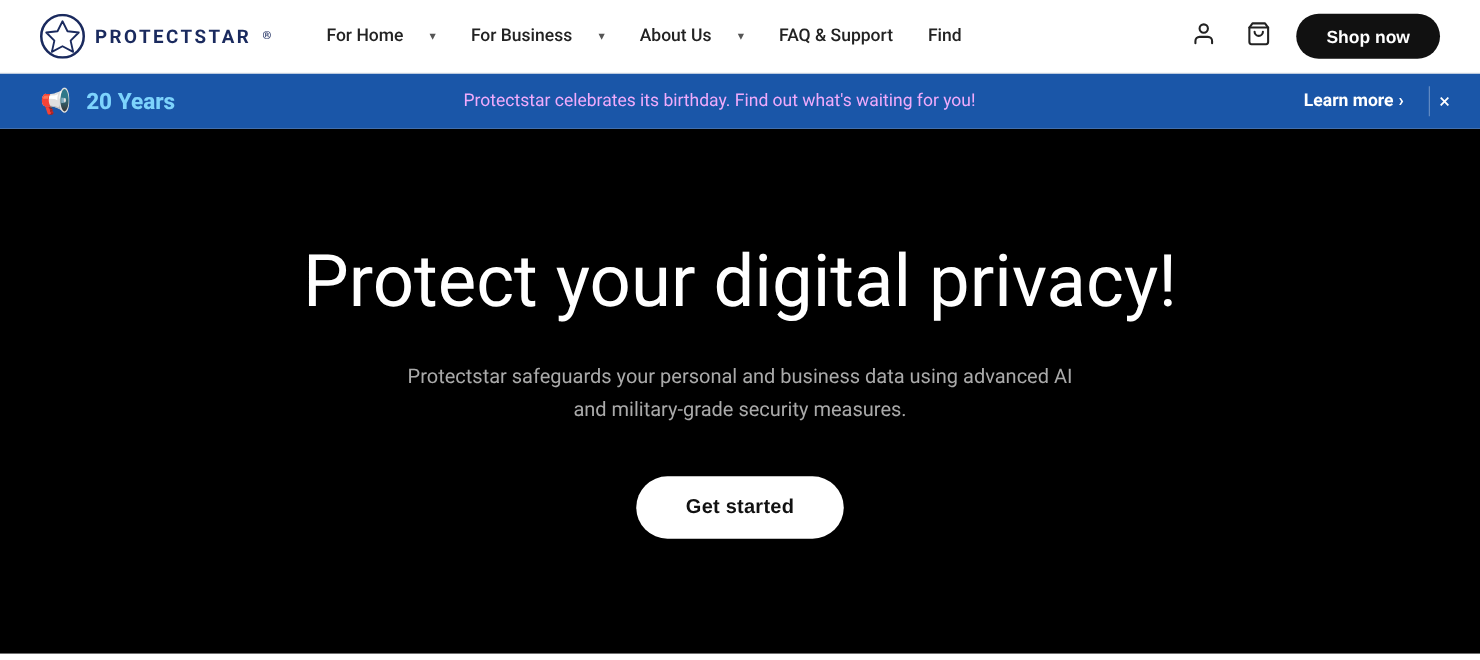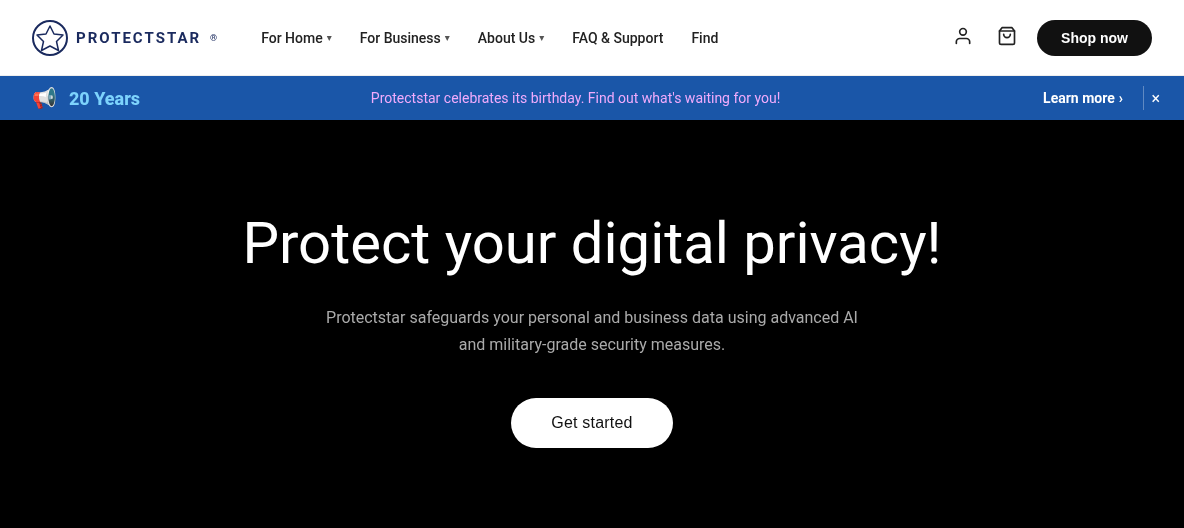--- a/index.html
+++ b/index.html
@@ -10,21 +10,21 @@
 
     body {
       font-family: -apple-system, BlinkMacSystemFont, 'Segoe UI', Roboto, sans-serif;
       width: 1184px;
       overflow-x: hidden;
     }
 
     
     .navbar {
       background: #ffffff;
-      height: 76px;
+      height: 59px;
       display: flex;
       align-items: center;
       padding: 0 32px;
       border-bottom: 1px solid #eee;
       gap: 0;
     }
 
     .logo-area {
       display: flex;
       align-items: center;
@@ -50,21 +50,21 @@
     .nav-links {
       display: flex;
       align-items: center;
       gap: 4px;
       flex: 1;
     }
 
     .nav-item {
       display: flex;
       align-items: center;
-      gap: 4px;
+      gap: 21px;
       padding: 8px 12px;
       font-size: 14px;
       font-weight: 500;
       color: #222;
       cursor: pointer;
       white-space: nowrap;
       border-radius: 4px;
       user-select: none;
     }
 
@@ -188,21 +188,21 @@
       margin-bottom: 40px;
     }
 
     .hero-cta {
       background: #fff;
       color: #111;
       border: none;
       border-radius: 32px;
       padding: 16px 40px;
       font-size: 16px;
-      font-weight: 400;
+      font-weight: 700;
       cursor: pointer;
       letter-spacing: 0.2px;
     }
 
     
     .banner-divider {
       width: 1px;
       height: 24px;
       background: rgba(255,255,255,0.3);
       margin: 0 8px;

